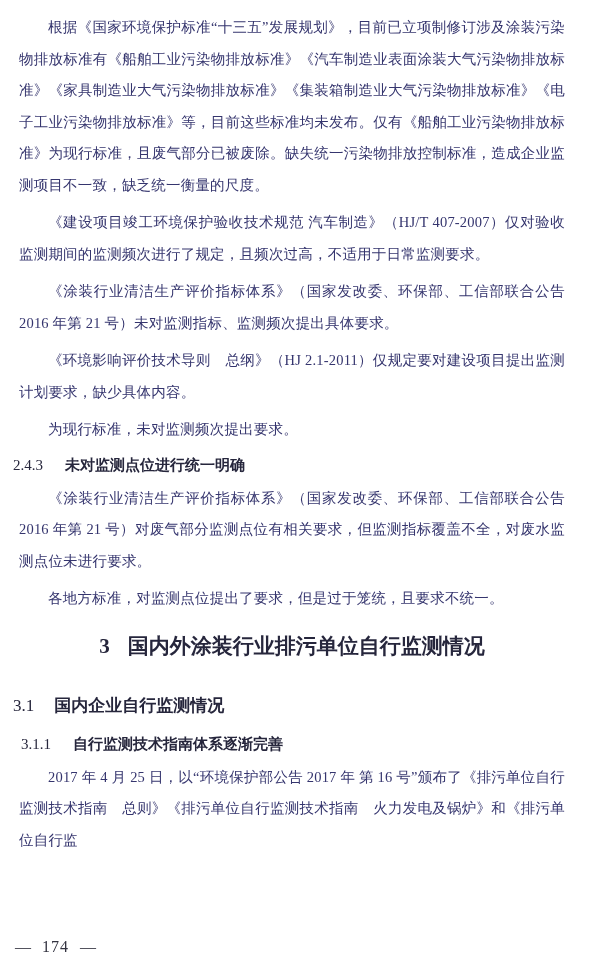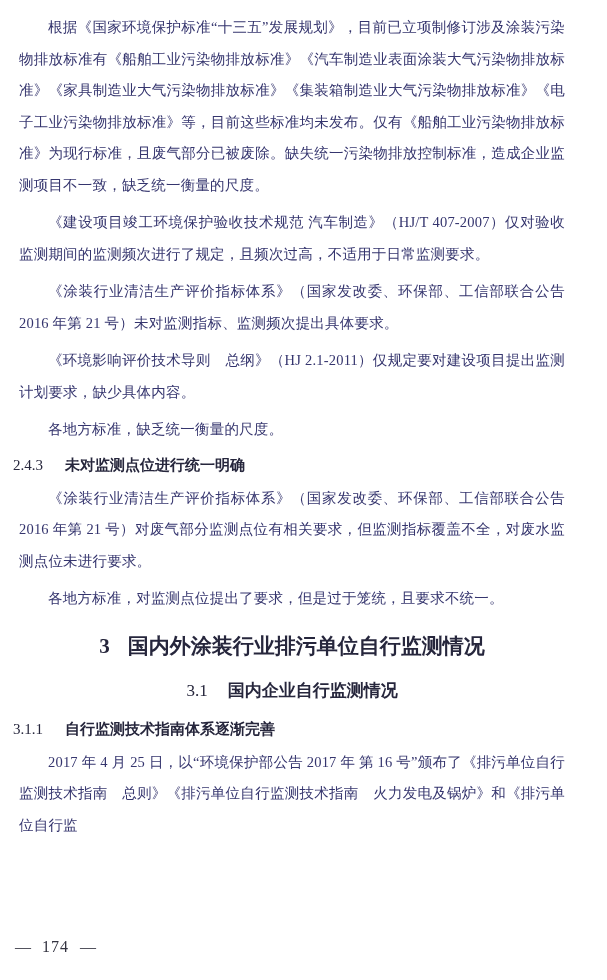--- a/index.html
+++ b/index.html
@@ -52,34 +52,33 @@
     color: var(--heading_text, #26263c);
     text-align: center;
   }
   .h1 .num {
     font-family: "Liberation Serif", "DejaVu Serif", serif;
     font-weight: bold;
     margin-right: 18px;
   }
   
   .h2 {
-    margin: 17px 0 0 0;
+    margin: 32px 0 0 0;
     font-size: 17px;
     line-height: 26px;
     font-weight: bold;
     font-family: "Liberation Sans", "DejaVu Sans", sans-serif;
     color: var(--heading_text, #26263c);
-    text-align: center;
   }
   .h2 .num {
     font-family: "Liberation Serif", "DejaVu Serif", serif;
     font-weight: normal;
     margin-right: 20px;
   }
-  .h3.sub { margin-top: 13px; }
+  .h3.sub { margin-top: 13px; margin-left: 8px; }
   
   .footer {
     position: absolute;
     left: 15px;
     top: 938px;
     font-size: 16px;
     color: var(--footer_text, #333340);
     font-family: "Liberation Serif", "DejaVu Serif", serif;
   }
   .footer .dash { margin: 0 11px 0 0; }
@@ -91,21 +90,21 @@
 
 <main class="page">
 
 
   <p class="para">根据《国家环境保护标准“十三五”发展规划》，目前已立项制修订涉及涂装污染物排放标准有《船舶工业污染物排放标准》《汽车制造业表面涂装大气污染物排放标准》《家具制造业大气污染物排放标准》《集装箱制造业大气污染物排放标准》《电子工业污染物排放标准》等，目前这些标准均未发布。仅有《船舶工业污染物排放标准》为现行标准，且废气部分已被废除。缺失统一污染物排放控制标准，造成企业监测项目不一致，缺乏统一衡量的尺度。</p>
 
 
   <p class="para">《建设项目竣工环境保护验收技术规范 汽车制造》（HJ/T 407-2007）仅对验收监测期间的监测频次进行了规定，且频次过高，不适用于日常监测要求。</p>
   <p class="para">《涂装行业清洁生产评价指标体系》（国家发改委、环保部、工信部联合公告　2016 年第 21 号）未对监测指标、监测频次提出具体要求。</p>
   <p class="para">《环境影响评价技术导则　总纲》（HJ 2.1-2011）仅规定要对建设项目提出监测计划要求，缺少具体内容。</p>
-  <p class="para">各地方标准，缺乏统一衡量的尺度。</p>
+  <p class="para">为现行标准，未对监测频次提出要求。</p>
 
   <div class="h3">
     <span class="num">2.4.3</span><span>未对监测点位进行统一明确</span>
   </div>
 
   <p class="para">《涂装行业清洁生产评价指标体系》（国家发改委、环保部、工信部联合公告　2016 年第 21 号）对废气部分监测点位有相关要求，但监测指标覆盖不全，对废水监测点位未进行要求。</p>
   <p class="para">各地方标准，对监测点位提出了要求，但是过于笼统，且要求不统一。</p>
 
   <div class="h1">
     <span class="num">3</span><span>国内外涂装行业排污单位自行监测情况</span>

